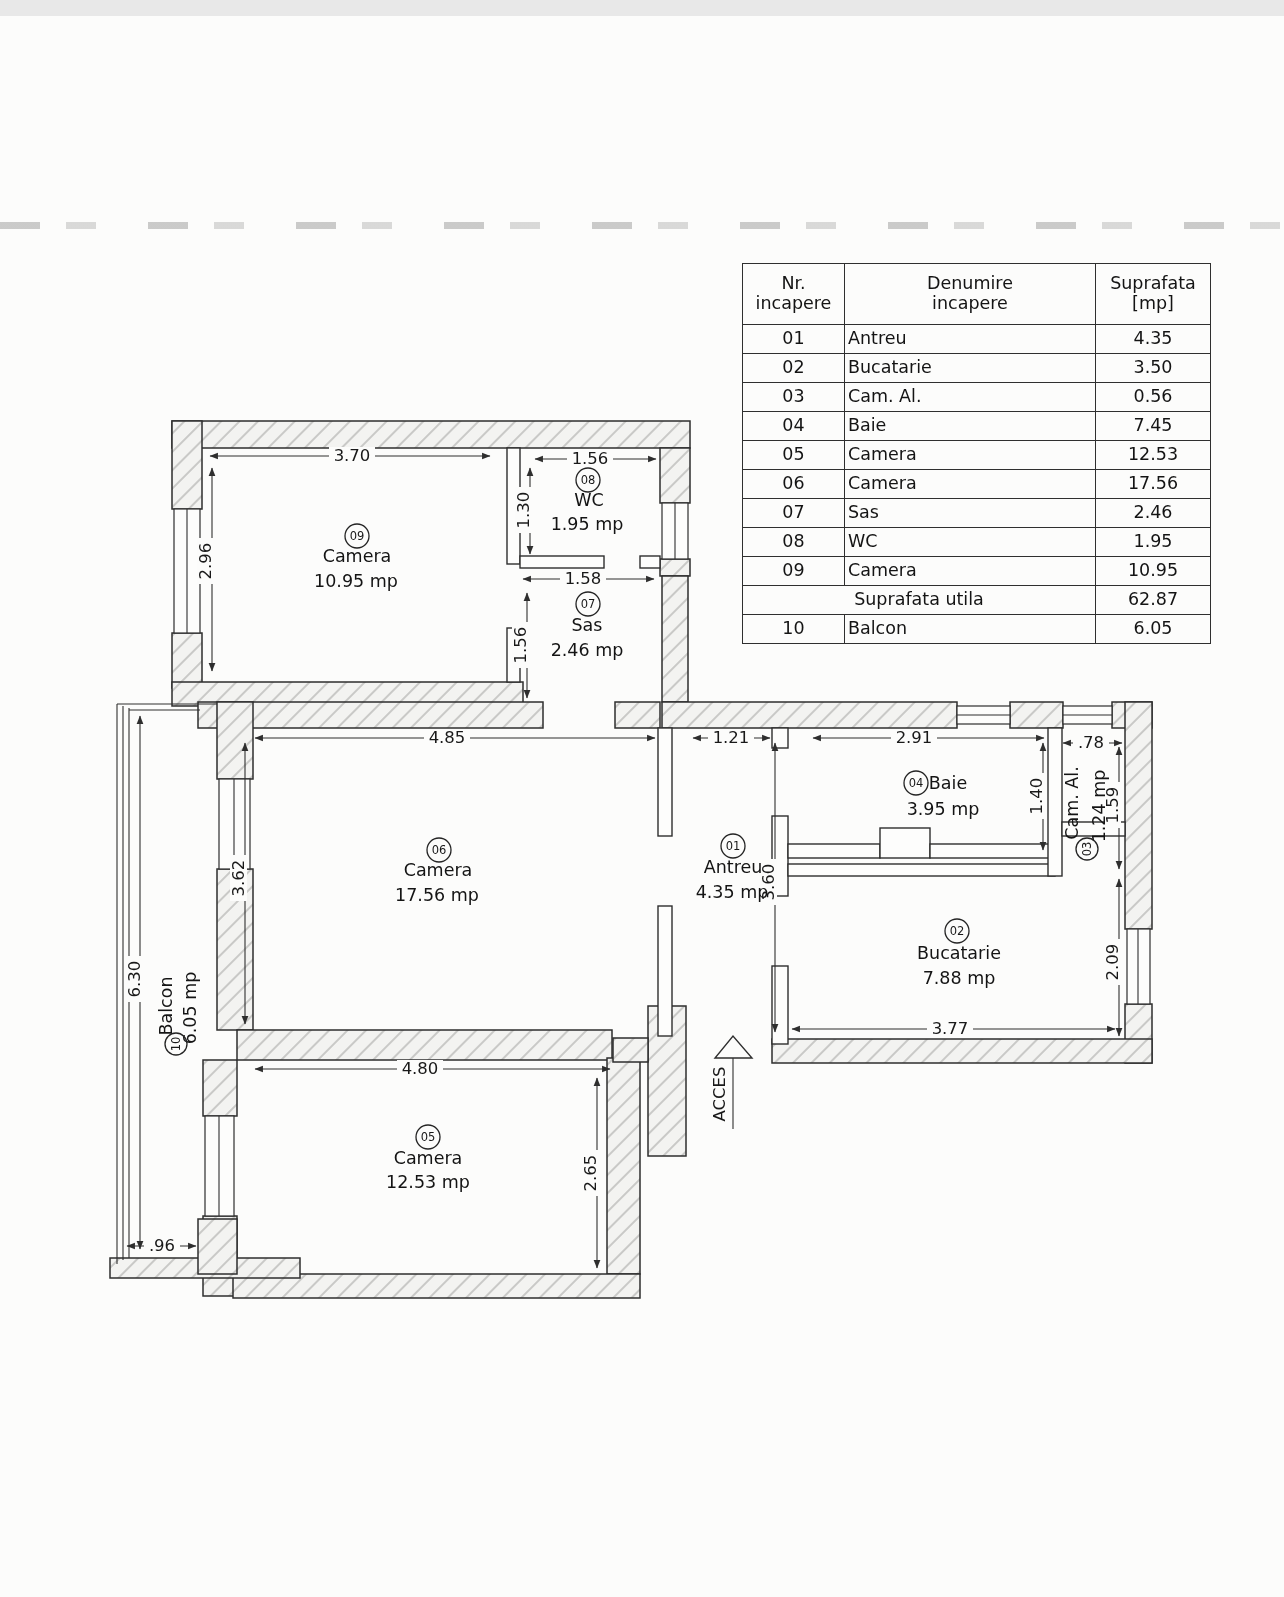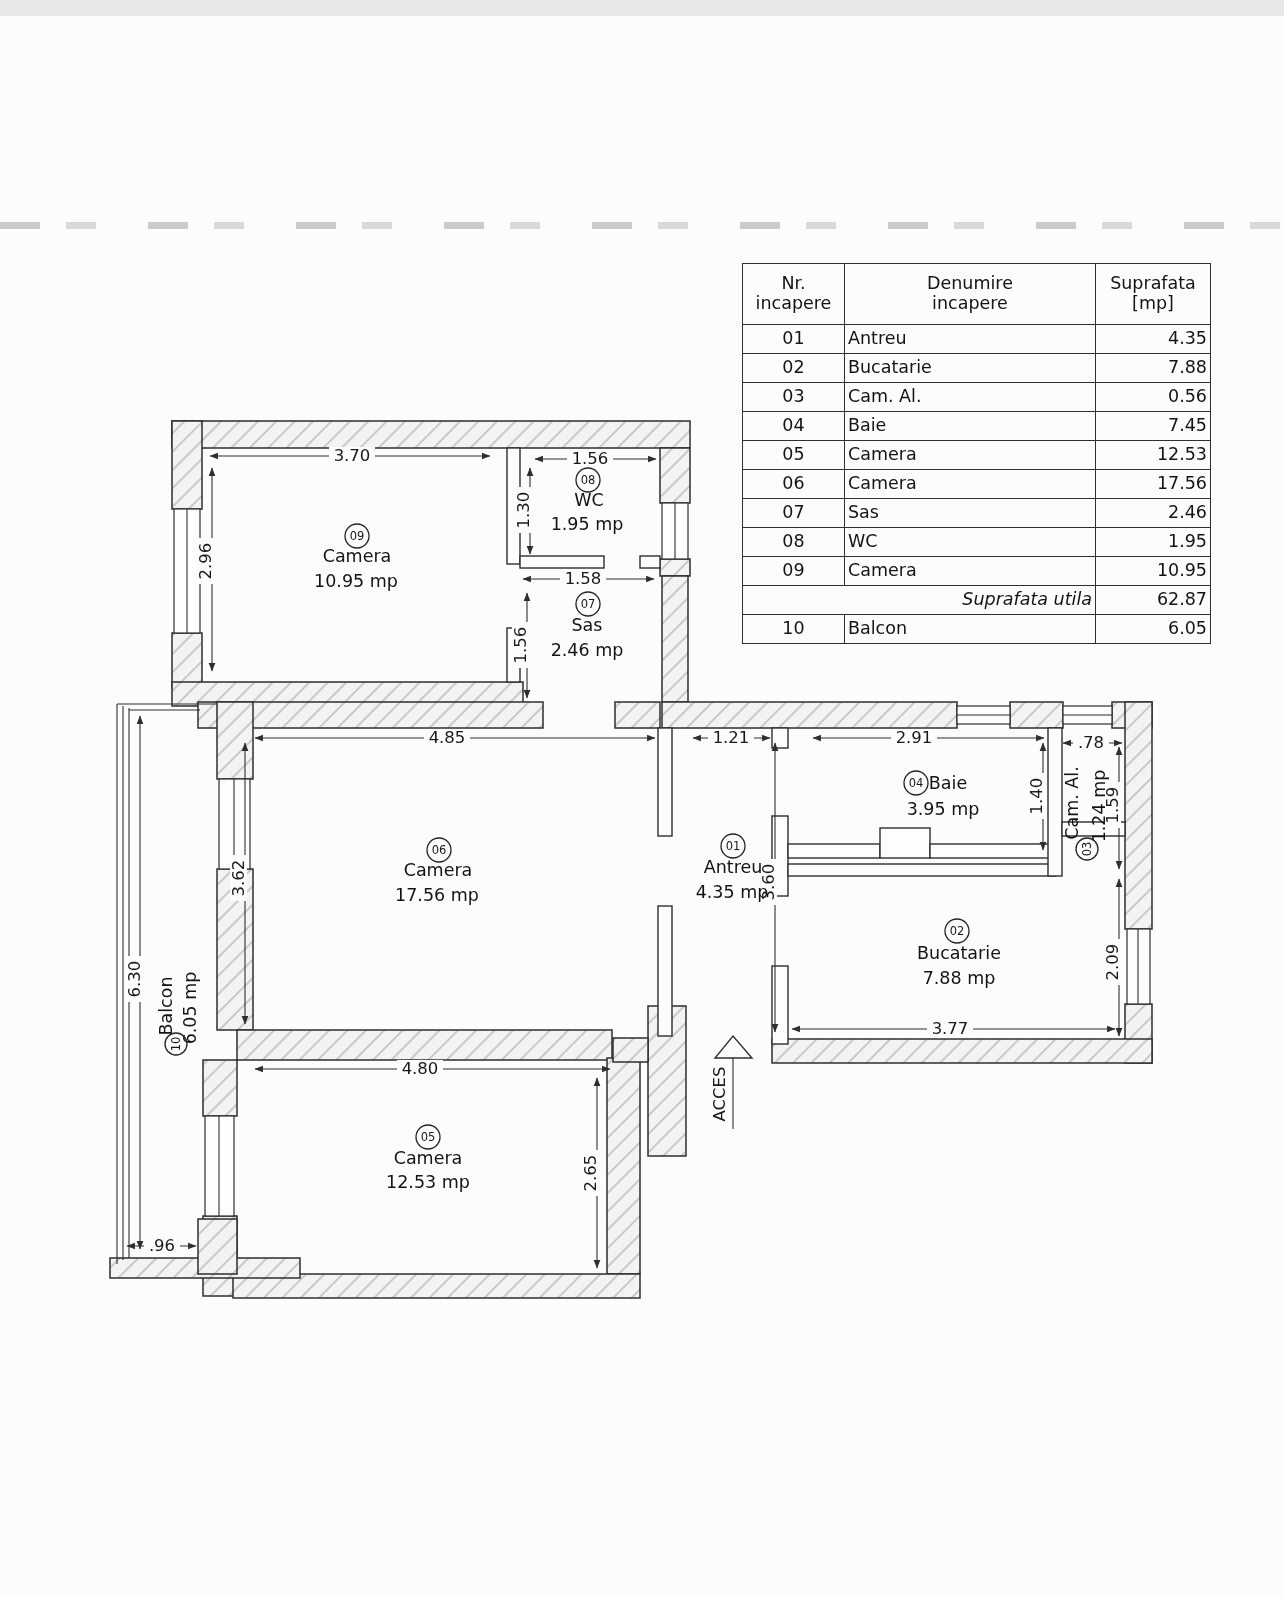--- a/index.html
+++ b/index.html
@@ -22,22 +22,22 @@
     border-collapse:collapse;table-layout:fixed;background:transparent;
   }
   table.rooms td,table.rooms th{
     border:1.6px solid #2f2f2f;font-weight:400;color:#141414;
     font-size:17.5px;line-height:1.12;padding:1px 3px;overflow:hidden;white-space:nowrap;
   }
   table.rooms th{height:58px;text-align:center;}
   table.rooms td{height:26px;}
   .c-nr{width:95px;text-align:center;}
   .c-name{width:244px;text-align:left;padding-left:7px;}
-  .c-area{width:108px;text-align:right;}
-  .sumlab{text-align:right;padding-left:5px;font-style:italic;}
+  .c-area{width:108px;text-align:center;}
+  .sumlab{text-align:center;padding-left:5px;}
   
   svg.plan{position:absolute;left:0;top:0;}
   .wall{fill:url(#hatch);stroke:#2e2e2e;stroke-width:1.5;}
   .twall{fill:#fdfdfc;stroke:#2e2e2e;stroke-width:1.4;}
   .win{fill:#fdfdfc;stroke:#2e2e2e;stroke-width:1.2;}
   .wl{stroke:#2e2e2e;stroke-width:1.1;}
   .dl{stroke:#2e2e2e;stroke-width:1.1;marker-start:url(#aS);marker-end:url(#aE);}
   .db{fill:#fcfcfb;}
   .dt{font-size:16.5px;fill:#191919;text-anchor:middle;}
   .rc{fill:none;stroke:#242424;stroke-width:1.3;}
@@ -67,21 +67,21 @@
       </th>
     </tr>
     <tr>
           <td class="c-nr">01</td>
           <td class="c-name">Antreu</td>
           <td class="c-area">4.35</td>
         </tr>
     <tr>
           <td class="c-nr">02</td>
           <td class="c-name">Bucatarie</td>
-          <td class="c-area">7.88</td>
+          <td class="c-area">3.50</td>
         </tr>
     <tr>
           <td class="c-nr">03</td>
           <td class="c-name">Cam. Al.</td>
           <td class="c-area">0.56</td>
         </tr>
     <tr>
           <td class="c-nr">04</td>
           <td class="c-name">Baie</td>
           <td class="c-area">7.45</td>

